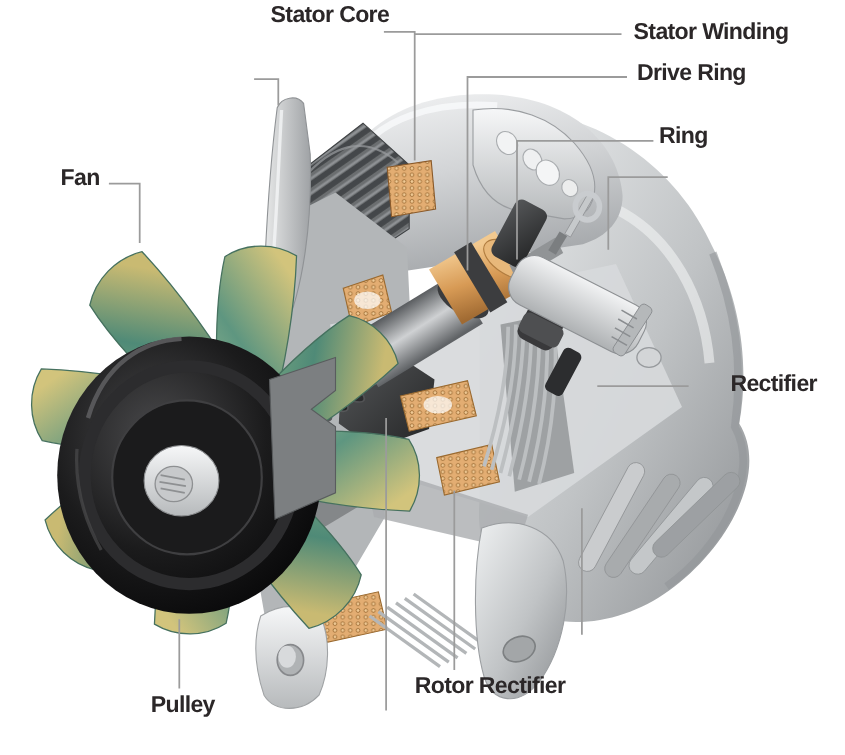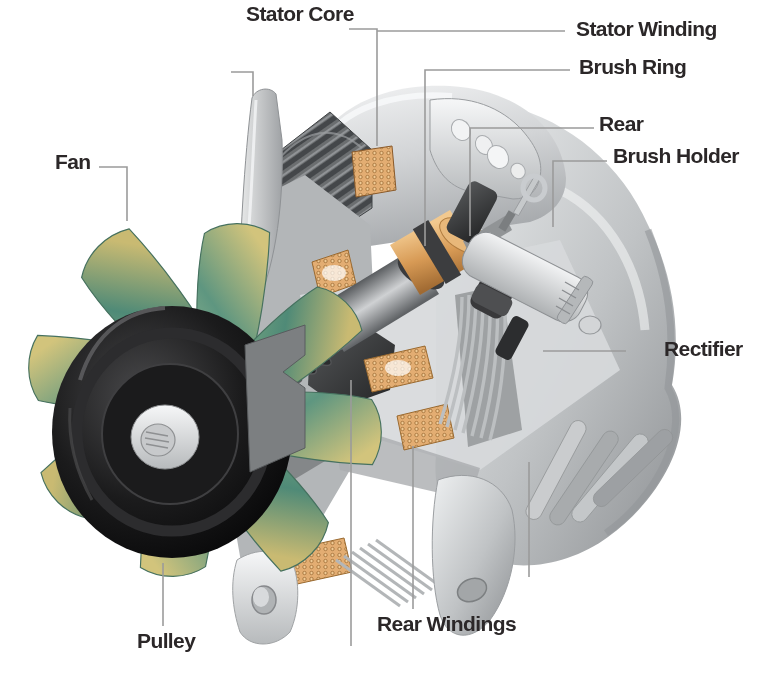--- a/index.html
+++ b/index.html
@@ -252,21 +252,20 @@
     <polyline points="626,351 543,351"></polyline>
     <polyline points="163,563 163,626"></polyline>
     <polyline points="351,380 351,646"></polyline>
     <polyline points="413,446 413,609"></polyline>
     <polyline points="529,462 529,577"></polyline>
   </g>
 </svg>
 
 <div class="label" style="left:246px;top:3px">Stator Core</div>
 <div class="label" style="left:576px;top:18px">Stator Winding</div>
-<div class="label" style="left:579px;top:56px">Brush Ring</div>
-<div class="label" style="left:599px;top:113px">Rear</div>
-<div class="label" style="left:613px;top:145px">Brush Holder</div>
+<div class="label" style="left:579px;top:56px">Drive Ring</div>
+<div class="label" style="left:599px;top:113px">Ring</div>
 <div class="label" style="left:55px;top:151px">Fan</div>
 <div class="label" style="left:664px;top:338px">Rectifier</div>
 <div class="label" style="left:137px;top:630px">Pulley</div>
-<div class="label" style="left:377px;top:613px">Rear Windings</div>
+<div class="label" style="left:377px;top:613px">Rotor Rectifier</div>
 
 </div>
 
 </body></html>

